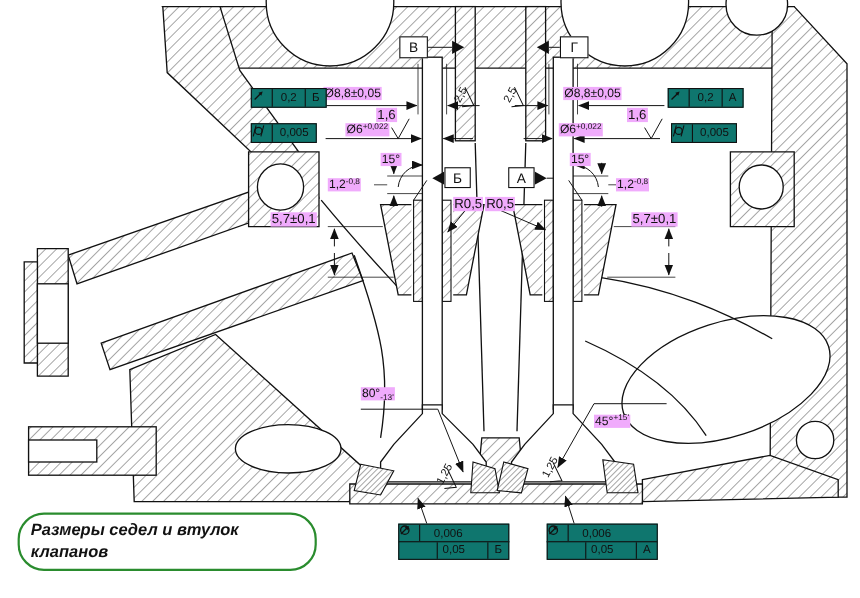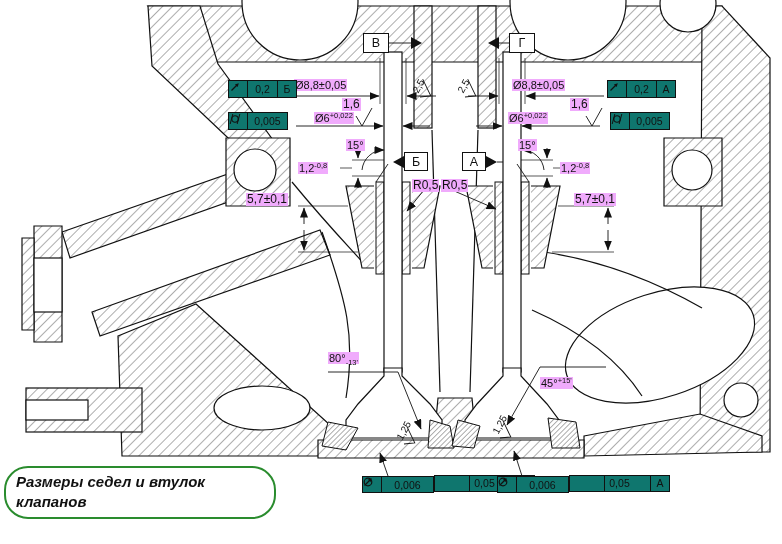--- a/index.html
+++ b/index.html
@@ -12,21 +12,21 @@
   .small{font-size:12px;}
   .sup{font-size:7.5px;position:relative;top:-4px;}
   .sub{font-size:7.5px;position:relative;top:3px;}
   .dbox{border:1.5px solid #111;background:#fff;display:flex;align-items:center;justify-content:center;
         font-size:12.5px;box-sizing:border-box;}
   .fcf{display:flex;border:1.3px solid #111;background:#0f766e;height:18px;box-sizing:border-box;align-items:stretch;}
   .fcf .cell{display:flex;align-items:center;justify-content:center;border-left:1.3px solid #111;
              font-size:10.5px;box-sizing:border-box;padding:0 2px;}
   .fcf .cell:first-child{border-left:none;}
   .w-sym{width:18px;}.w-val{width:30px;}.w-dat{width:19px;}.w-val2{width:40px;}.w-valwide{width:52px;}
-  .fcfstack{display:flex;flex-direction:row;}
+  .fcfstack{display:flex;flex-direction:column;}
   .fcfstack .fcf+ .fcf{margin-top:-1.3px;gap:16px;}
   .caption{border:2.5px solid #2a8c2e;border-radius:8px;background:#fff;padding:4px 10px;
            font-size:15px;font-weight:bold;font-style:italic;line-height:1.35;}
 </style>
 </head>
 <body>
 
 <div class="stage">
 
 <svg width="782" height="544" viewBox="0 0 782 544">
@@ -312,18 +312,18 @@
       <svg width="12" height="12" viewBox="0 0 12 12">
             <line x1="2.5" y1="9.5" x2="8" y2="4" stroke="#111" stroke-width="1.2"></line>
             <polygon points="9.8,2.2 5.9,3.4 8.6,6.1" fill="#111"></polygon>
           </svg>
     </span>
     <span class="cell w-val">0,05</span>
     <span class="cell w-dat">А</span>
   </div>
 </div>
 
-<div class="abs caption" style="left:4px;top:466px;width:248px;border-radius:24px;">
+<div class="abs caption" style="left:16px;top:466px;width:248px;border-radius:24px;">
   <div>Размеры седел и втулок</div>
   <div>клапанов</div>
 </div>
 
 </div>
 
 </body></html>

